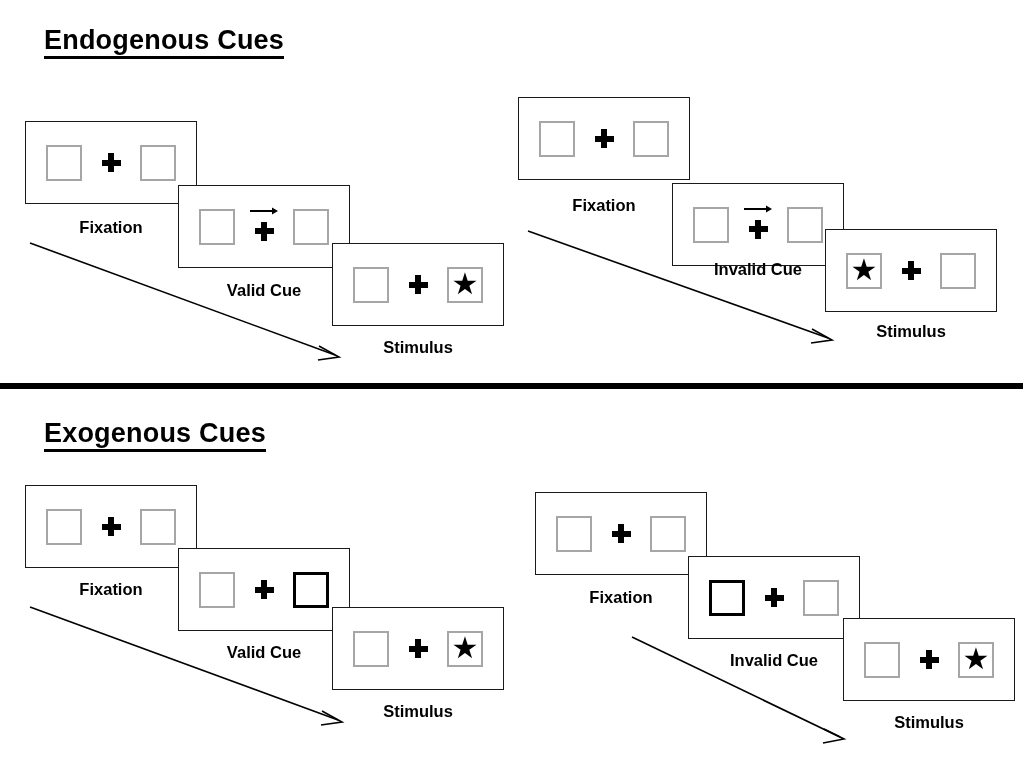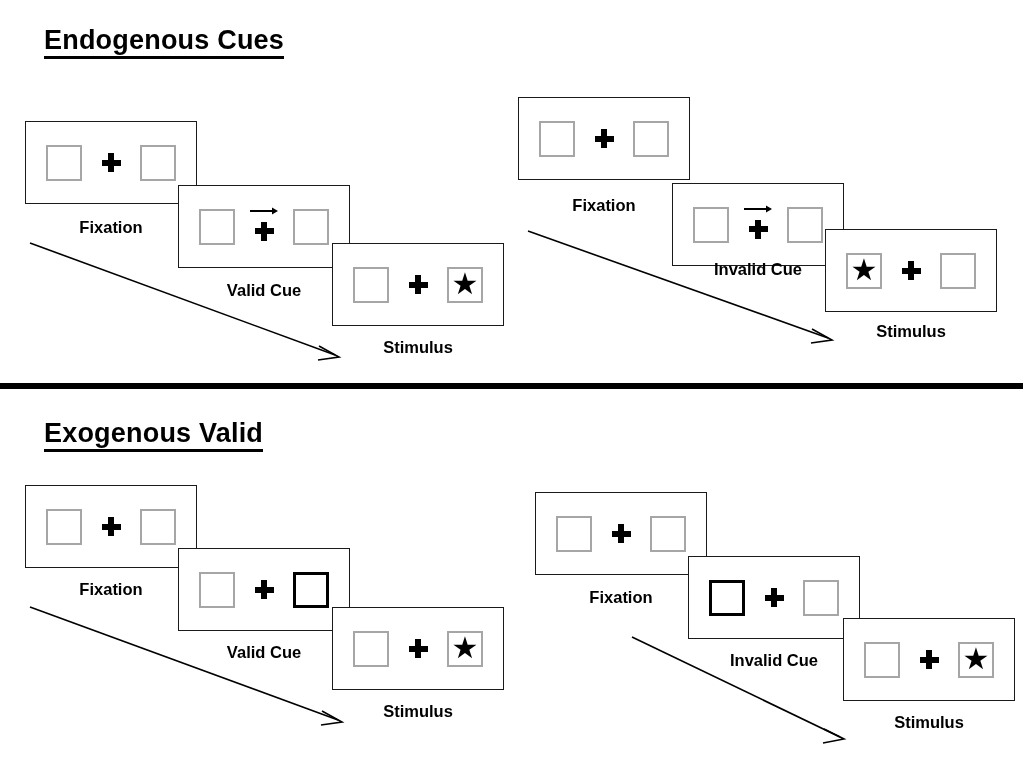--- a/index.html
+++ b/index.html
@@ -242,21 +242,21 @@
 <div class="time-arrow" style="left:528px; top:231px; width:310px; height:115px;">
   <svg width="310" height="115" viewBox="0 0 310 115">
     <line x1="0" y1="0" x2="300" y2="107" stroke="#000" stroke-width="1.6"></line>
     <polyline points="284,98 304,109 283,112" fill="none" stroke="#000" stroke-width="1.6"></polyline>
   </svg>
 </div>
 
 <div class="divider"></div>
 
 <div class="section-title" id="title-exogenous">
-  <span>Exogenous Valid</span>
+  <span>Exogenous Cues</span>
 </div>
 
 <div class="panel" style="left:25px; top:485px; width:172px; height:83px;">
   <div class="panel-inner">
     <div class="stim-box" style="margin-right:6px;"></div>
     <div class="center-zone">
       <div class="plus"></div>
     </div>
     <div class="stim-box" style="margin-left:6px;"></div>
   </div>

